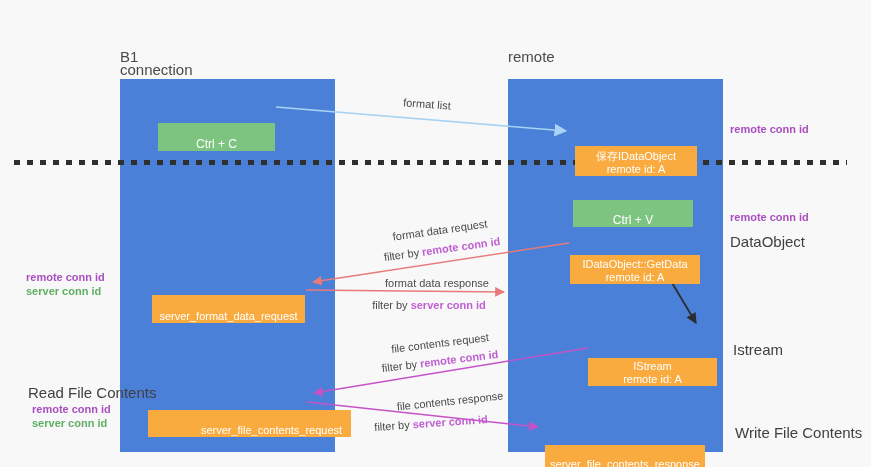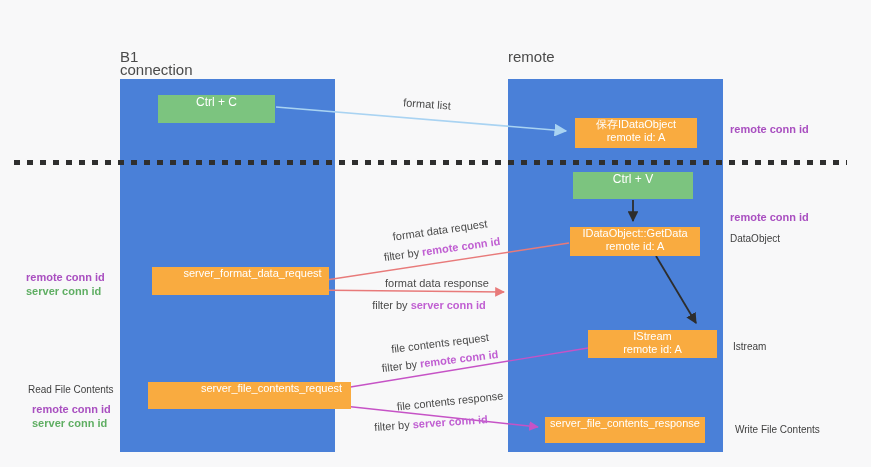--- a/index.html
+++ b/index.html
@@ -10,26 +10,26 @@
   }
   html,body{margin:0;padding:0;}
   body{background:var(--background);font-family:"Liberation Sans","DejaVu Sans",sans-serif;}
   .stage{position:relative;width:871px;height:467px;background:var(--background);overflow:hidden;}
   .title{position:absolute;left:0;right:0;top:6px;text-align:center;font-size:15px;line-height:19px;color:#383838;z-index:4;}
   .colhead{position:absolute;width:215px;font-size:15px;line-height:13px;color:#4a4a4a;z-index:4;}
   .col{position:absolute;top:79px;width:215px;height:373px;background:var(--column-blue);z-index:1;}
   .dashline{position:absolute;left:14px;top:160px;width:833px;height:5px;z-index:3;
     background:repeating-linear-gradient(90deg,#2f2f2f 0 6px,transparent 6px 13px);}
   .arrows{position:absolute;left:0;top:0;z-index:2;pointer-events:none;}
-  .box{position:absolute;display:flex;flex-direction:column;align-items:center;justify-content:flex-start;
-    color:#fff;text-align:center;z-index:3;}
+  .box{position:absolute;display:flex;flex-direction:column;align-items:center;justify-content:flex-end;
+    color:#fff;text-align:center;z-index:3;margin-top:28px;}
   .green{background:var(--box-green);font-size:12px;}
   .orange{background:var(--box-orange);font-size:11px;line-height:13px;}
   .albl{position:absolute;font-size:11px;color:#4a4a4a;white-space:nowrap;z-index:4;}
-  .slbl{position:absolute;font-size:10px;color:var(--text-dark);white-space:nowrap;z-index:4;}
+  .slbl{position:absolute;font-size:15px;color:var(--text-dark);white-space:nowrap;z-index:4;}
   .bold-purple{color:var(--text-purple);font-weight:bold;font-size:11px;}
   .bold-green{color:var(--text-green);font-weight:bold;font-size:11px;}
   .flt .hl{margin-left:3px;font-weight:bold;color:var(--text-purple-light);}
   .st-blue{stroke:var(--arrow-lightblue);stroke-width:1.6;}
   .st-salmon{stroke:var(--arrow-salmon);stroke-width:1.4;}
   .st-magenta{stroke:var(--arrow-magenta);stroke-width:1.4;}
   .st-black{stroke:var(--arrow-black);stroke-width:1.8;}
   .mk-blue{fill:var(--arrow-lightblue);} .mk-salmon{fill:var(--arrow-salmon);}
   .mk-magenta{fill:var(--arrow-magenta);} .mk-black{fill:var(--arrow-black);}
 </style>
@@ -83,21 +83,21 @@
     <span>保存IDataObject</span>
     <span>remote id: A</span>
   </div>
   <div class="box green" style="left:573px;top:172px;width:120px;height:27px;">
     <span>Ctrl + V</span>
   </div>
   <div class="box orange" style="left:570px;top:227px;width:130px;height:29px;">
     <span>IDataObject::GetData</span>
     <span>remote id: A</span>
   </div>
-  <div class="box orange" style="left:152px;top:267px;width:153px;height:28px;padding-left:24px;">
+  <div class="box orange" style="left:152px;top:267px;width:153px;height:28px;">
     <span>server_format_data_request</span>
   </div>
   <div class="box orange" style="left:588px;top:330px;width:129px;height:28px;">
     <span>IStream</span>
     <span>remote id: A</span>
   </div>
   <div class="box orange" style="left:148px;top:382px;width:159px;height:27px;padding-left:44px;">
     <span>server_file_contents_request</span>
   </div>
   <div class="box orange" style="left:545px;top:417px;width:160px;height:26px;">

